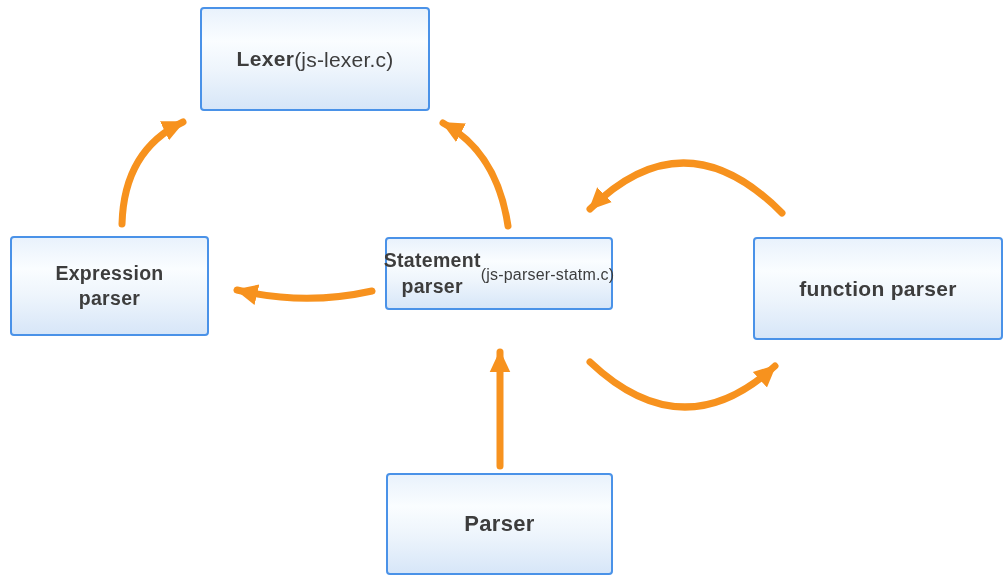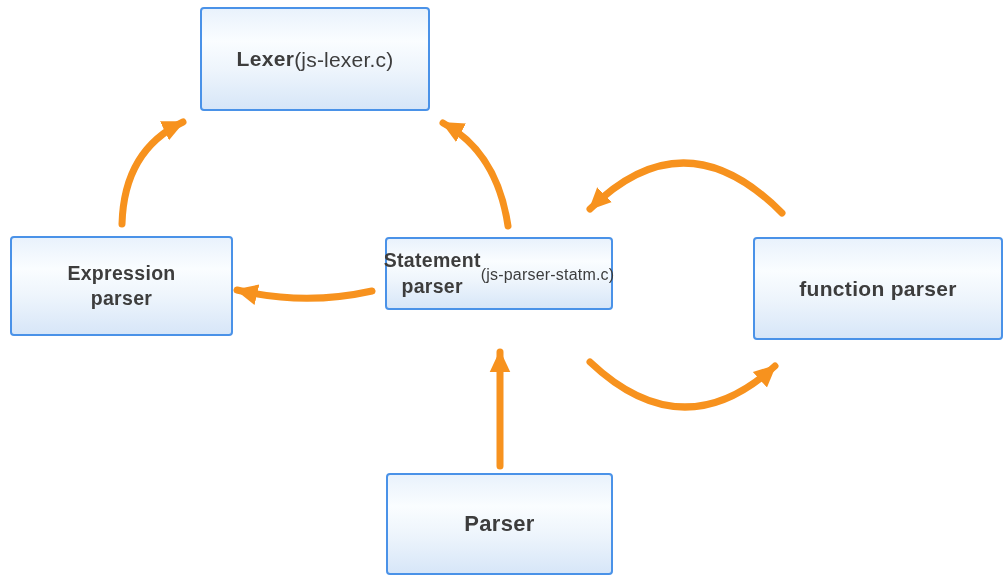--- a/index.html
+++ b/index.html
@@ -46,21 +46,21 @@
   .node-subtitle {
     font-weight: 400;
     font-size: 18px;
     line-height: 1.25;
     margin-top: 2px;
     letter-spacing: 0.2px;
     white-space: nowrap;
   }
   
   .node-lexer       { left: 200px; top: 7px;   width: 230px; height: 104px; }
-  .node-expression  { left: 10px;  top: 236px; width: 223px; height: 100px; gap: 18px; }
+  .node-expression  { left: 10px;  top: 236px; width: 199px; height: 100px; gap: 18px; }
   .node-statement   { left: 385px; top: 237px; width: 228px; height: 73px; }
   .node-function    { left: 753px; top: 237px; width: 250px; height: 103px; }
   .node-parser      { left: 386px; top: 473px; width: 227px; height: 102px; }
 
   .node-lexer .node-title      { font-size: 21px; }
   .node-lexer .node-subtitle   { font-size: 21px; }
   .node-expression .node-title { font-size: 19.5px; }
   .node-expression .node-subtitle { font-size: 18px; }
   .node-statement .node-title  { font-size: 19.5px; }
   .node-statement .node-subtitle { font-size: 16px; }

